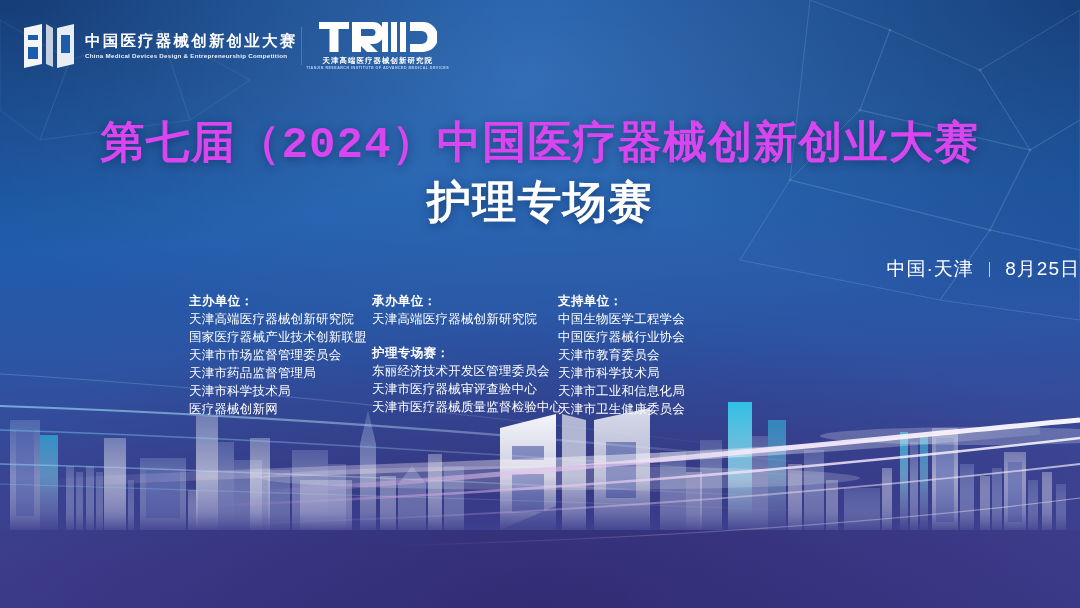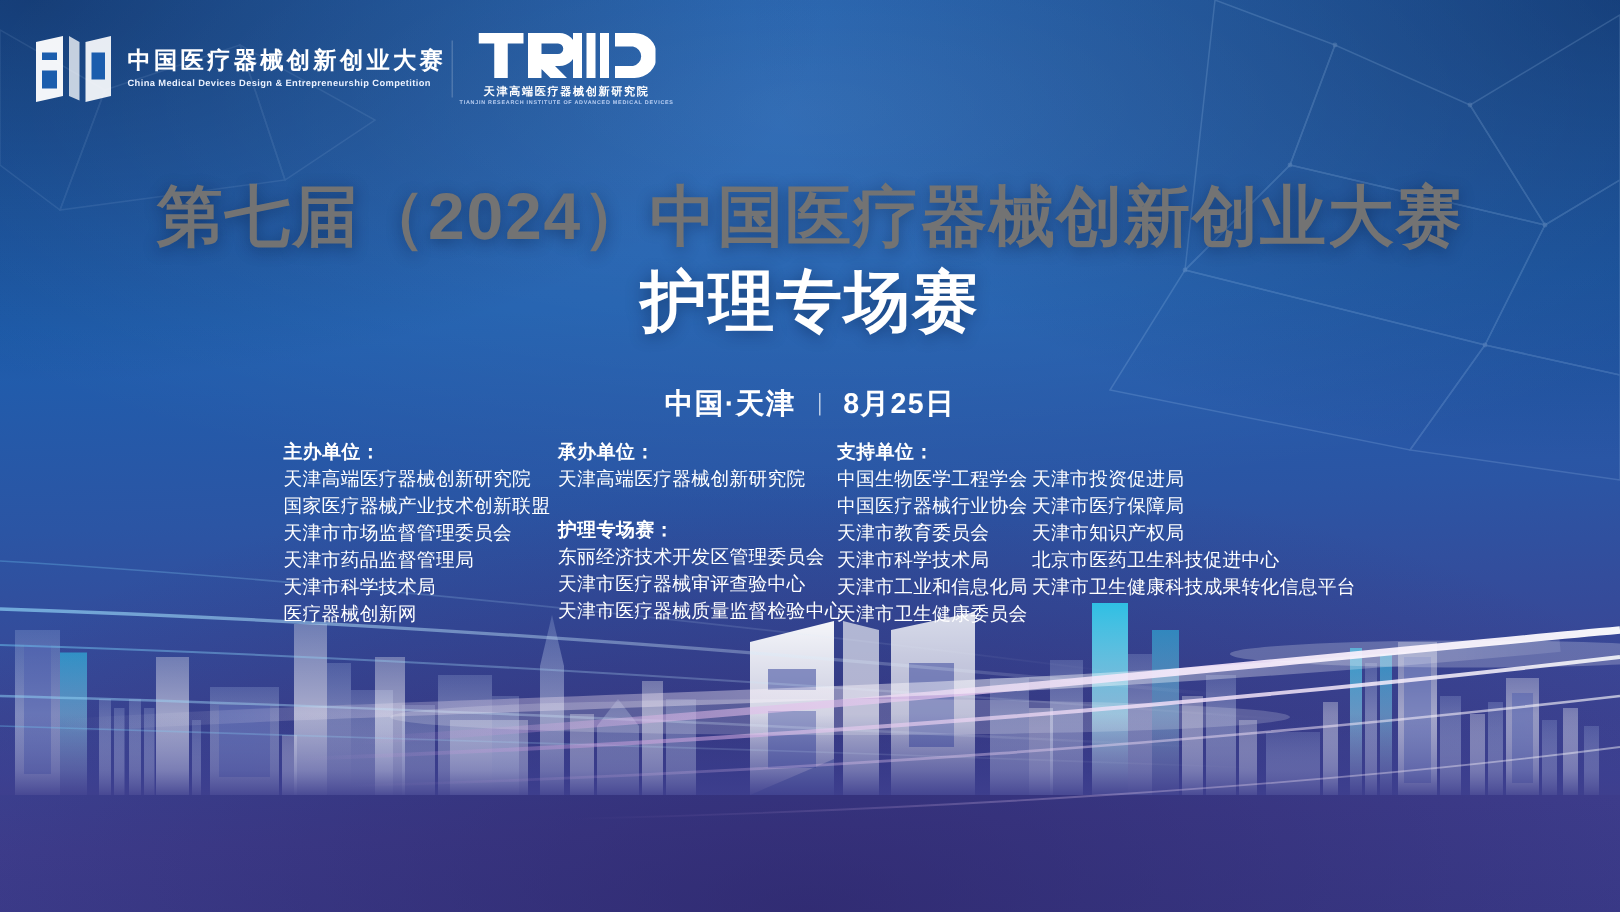--- a/index.html
+++ b/index.html
@@ -65,32 +65,33 @@
   .logo-b-en{
     color:#cfe0ff;font-size:3.6px;font-weight:700;letter-spacing:.5px;
     margin-top:2.5px;white-space:nowrap;opacity:.85;
   }
 
   
   .title-wrap{
     position:absolute;top:118px;left:0;right:0;text-align:center;z-index:6;
   }
   .title-1{
-    color:#737373;font-size:44px;font-weight:700;letter-spacing:1.2px;
+    color:#d946ef;font-size:44px;font-weight:700;letter-spacing:1.2px;
     line-height:1.24;white-space:nowrap;
     text-shadow:0 2px 10px rgba(3,20,56,.42);
+    font-family:Liberation Mono, monospace;
   }
   .title-2{
     color:#ffffff;font-size:44px;font-weight:700;letter-spacing:1.2px;
     line-height:1.24;margin-top:2px;
     text-shadow:0 2px 10px rgba(3,20,56,.42);
   }
   .subtitle{
-    position:absolute;top:256px;left:0;right:0;text-align:center;z-index:6;
-    color:#ffffff;font-size:19px;font-weight:700;letter-spacing:1px;
+    position:absolute;top:256px;left:0;right:0;text-align:right;z-index:6;
+    color:#ffffff;font-size:19px;font-weight:400;letter-spacing:1px;
   }
   .sub-bar{
     display:inline-block;width:1px;height:15px;background:rgba(255,255,255,.7);
     margin:0 9px;vertical-align:-2px;
   }
 
   
   .orgs{
     position:absolute;top:292px;left:189px;z-index:6;
     display:flex;align-items:flex-start;
@@ -227,30 +228,20 @@
         <div class="grp">
           <div class="org-head">支持单位：</div>
           <div class="org-item">中国生物医学工程学会</div>
           <div class="org-item">中国医疗器械行业协会</div>
           <div class="org-item">天津市教育委员会</div>
           <div class="org-item">天津市科学技术局</div>
           <div class="org-item">天津市工业和信息化局</div>
           <div class="org-item">天津市卫生健康委员会</div>
         </div>
       </div>
-    <div class="col col-4">
-        <div class="grp">
-          <div class="org-head spacer-head">支持单位：</div>
-          <div class="org-item">天津市投资促进局</div>
-          <div class="org-item">天津市医疗保障局</div>
-          <div class="org-item">天津市知识产权局</div>
-          <div class="org-item">北京市医药卫生科技促进中心</div>
-          <div class="org-item">天津市卫生健康科技成果转化信息平台</div>
-        </div>
-      </div>
   </div>
 
   <svg id="skyline" viewBox="0 0 1080 150" preserveAspectRatio="none">
     <defs>
       <linearGradient id="bldA" x1="0" y1="0" x2="0" y2="1">
         <stop offset="0%" stop-color="#ffffff" stop-opacity="0.30"></stop>
         <stop offset="100%" stop-color="#ffffff" stop-opacity="0.80"></stop>
       </linearGradient>
       <linearGradient id="bldB" x1="0" y1="0" x2="0" y2="1">
         <stop offset="0%" stop-color="#cfe3ff" stop-opacity="0.18"></stop>

